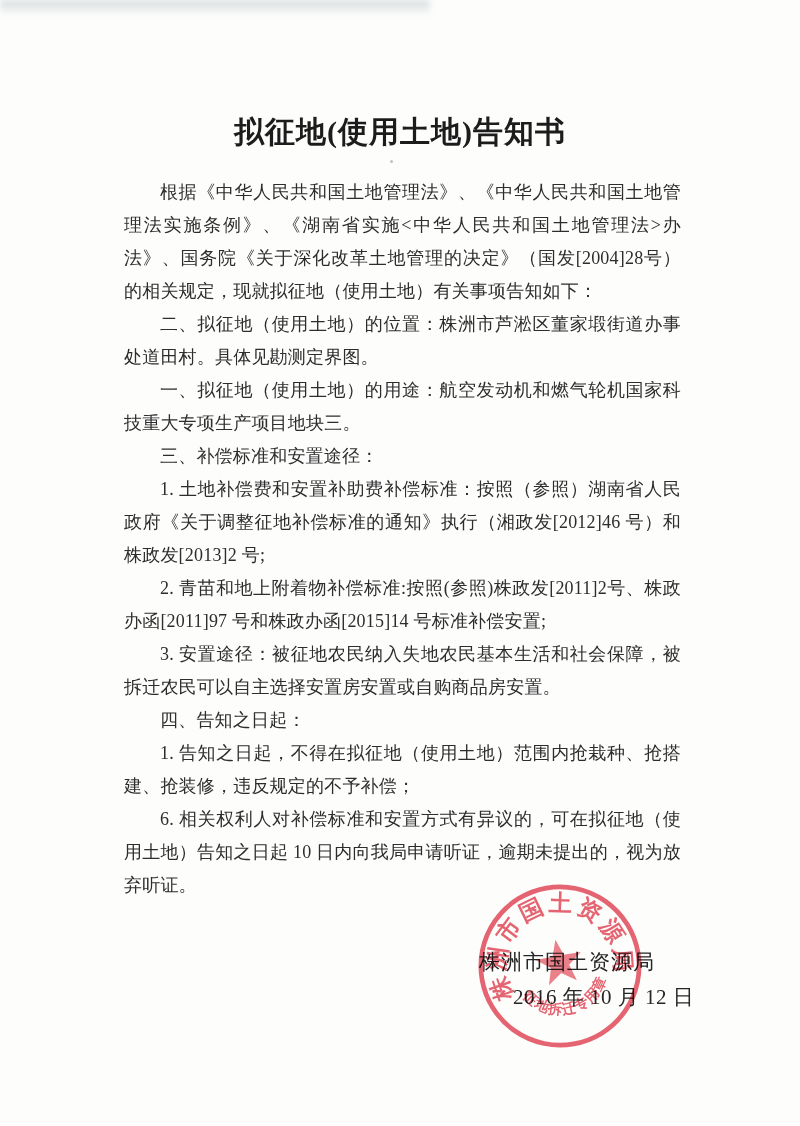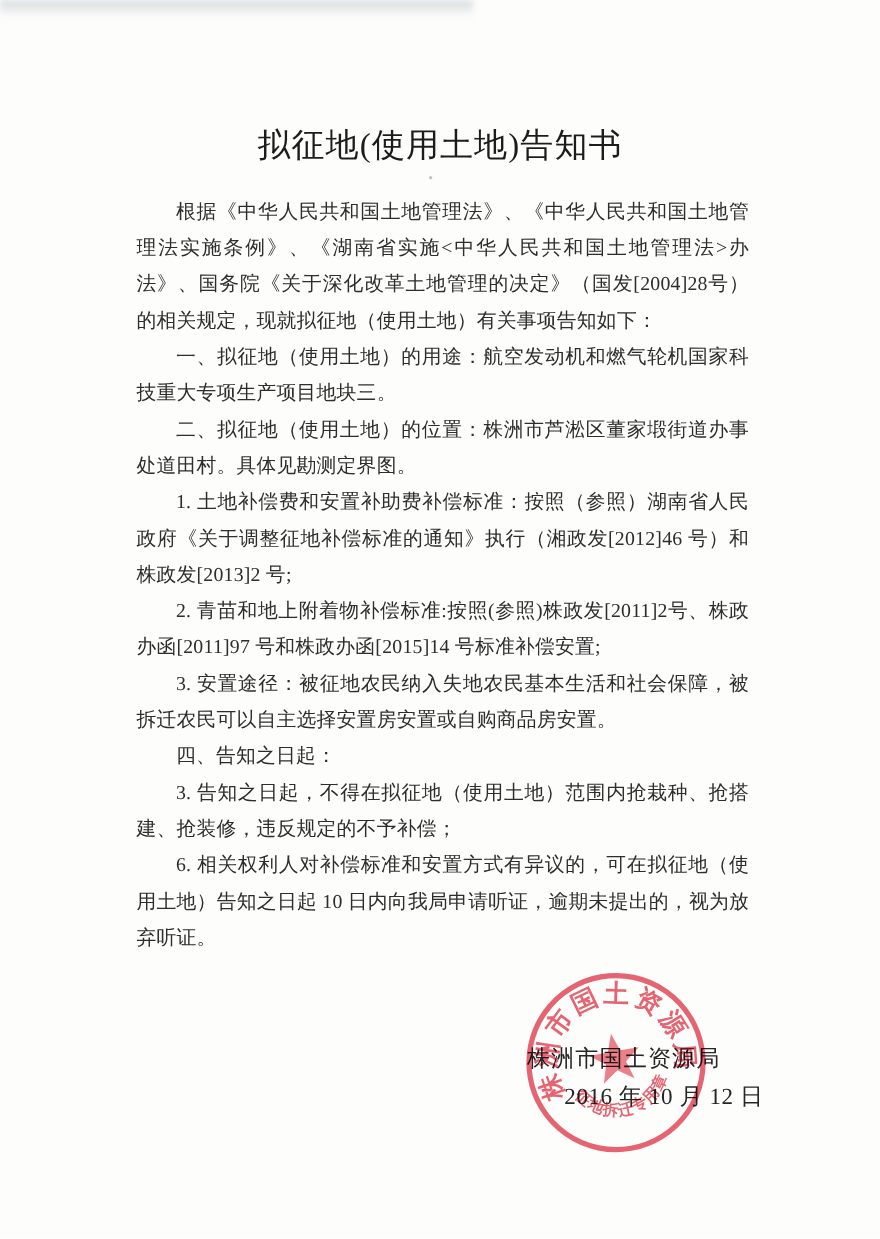--- a/index.html
+++ b/index.html
@@ -18,21 +18,21 @@
     filter:blur(3px);
     pointer-events:none;
   }
   .speck{
     position:absolute;width:3px;height:3px;border-radius:50%;
     background:#9a9a9a;opacity:.6;
   }
   .doc-title{
     position:absolute;top:92px;left:0;width:800px;
     text-align:center;
-    font-size:30px;font-weight:normal;color:#1c1c1c;
+    font-size:30px;font-weight:bold;color:#1c1c1c;
     letter-spacing:1px;
   }
   .body-text{
     position:absolute;top:176px;left:124px;width:557px;
   }
   .para{
     margin:0;
     font-size:18px;
     line-height:33px;
     text-align:justify;
@@ -68,27 +68,28 @@
 
 <div class="page">
 
   <div class="scan-smudge"></div>
   <div class="speck" style="top:160px;left:390px;"></div>
 
   <h1 class="doc-title">拟征地(使用土地)告知书</h1>
 
   <div class="body-text">
       <p class="para">根据《中华人民共和国土地管理法》、《中华人民共和国土地管理法实施条例》、《湖南省实施&lt;中华人民共和国土地管理法&gt;办法》、国务院《关于深化改革土地管理的决定》（国发[2004]28号）的相关规定，现就拟征地（使用土地）有关事项告知如下：</p>
+      <p class="para">二、拟征地（使用土地）的位置：株洲市芦淞区董家塅街道办事处道田村。具体见勘测定界图。</p>
       <p class="para">一、拟征地（使用土地）的用途：航空发动机和燃气轮机国家科技重大专项生产项目地块三。</p>
-      <p class="para">二、拟征地（使用土地）的位置：株洲市芦淞区董家塅街道办事处道田村。具体见勘测定界图。</p>
+      <p class="para">三、补偿标准和安置途径：</p>
       <p class="para">1.  土地补偿费和安置补助费补偿标准：按照（参照）湖南省人民政府《关于调整征地补偿标准的通知》执行（湘政发[2012]46 号）和株政发[2013]2 号;</p>
       <p class="para">2.  青苗和地上附着物补偿标准:按照(参照)株政发[2011]2号、株政办函[2011]97 号和株政办函[2015]14 号标准补偿安置;</p>
       <p class="para">3.  安置途径：被征地农民纳入失地农民基本生活和社会保障，被拆迁农民可以自主选择安置房安置或自购商品房安置。</p>
       <p class="para">四、告知之日起：</p>
-      <p class="para">3.  告知之日起，不得在拟征地（使用土地）范围内抢栽种、抢搭建、抢装修，违反规定的不予补偿；</p>
+      <p class="para">1.  告知之日起，不得在拟征地（使用土地）范围内抢栽种、抢搭建、抢装修，违反规定的不予补偿；</p>
       <p class="para">6.  相关权利人对补偿标准和安置方式有异议的，可在拟征地（使用土地）告知之日起 10 日内向我局申请听证，逾期未提出的，视为放弃听证。</p>
     </div>
 
   <div class="signature">株洲市国土资源局</div>
   <div class="sign-date">2016 年 10 月 12 日</div>
 
   <svg class="seal" viewBox="0 0 200 200" aria-hidden="true">
     <defs>
       <path id="sealArcTop" d="M 42,127.1 A 64,64 0 1 1 158,127.1" fill="none"></path>
       <path id="sealArcBottom" d="M 49.3,123.7 A 56,56 0 0 0 150.7,123.7" fill="none"></path>

